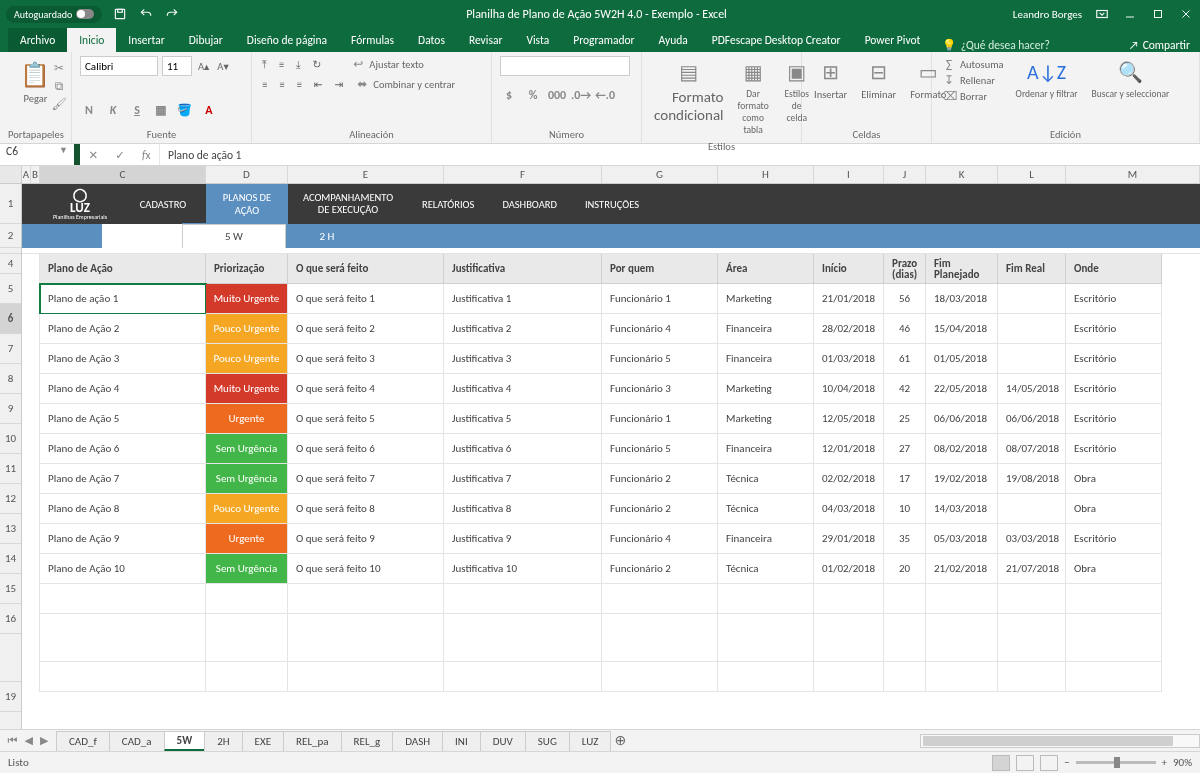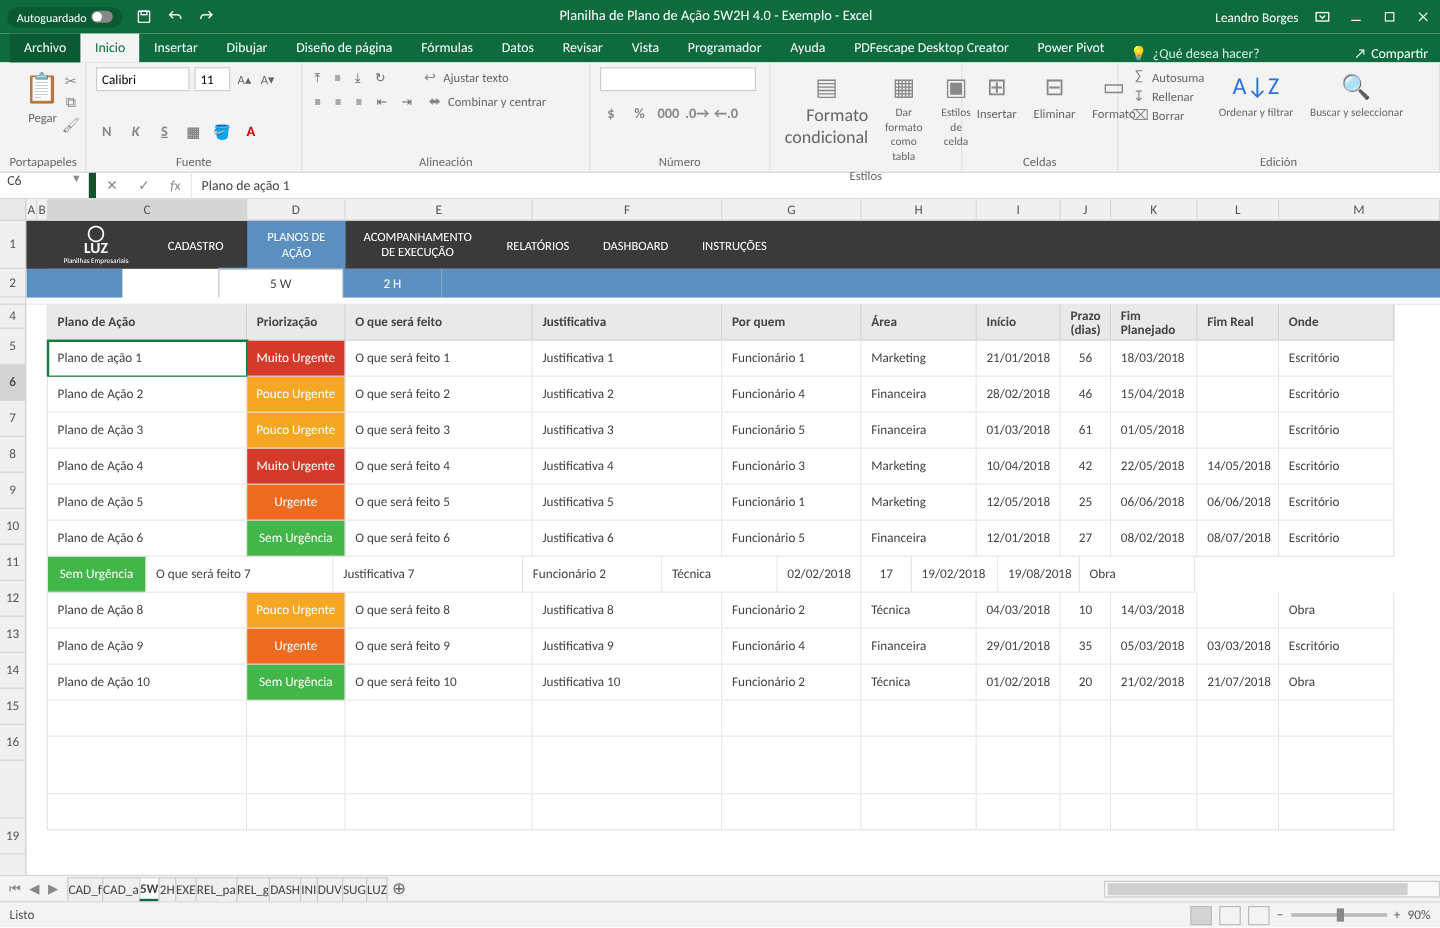--- a/index.html
+++ b/index.html
@@ -98,21 +98,21 @@
 .w-area { width:96px; }
 .w-ini { width:70px; }
 .w-prazo { width:42px; }
 .w-fp { width:72px; }
 .w-fr { width:68px; }
 .w-where { width:96px; }
 
 
 .sheettabs { height:22px; background:#f3f3f3; border-top:1px solid #d6d6d6; display:flex; align-items:center; font-size:11px; }
 .sheettabs .navs { width:56px; display:flex; justify-content:space-around; color:#888; padding:0 4px; }
-.sheettabs .stab { height:20px; padding:0 0; border:1px solid #ccc; border-bottom:none; background:#efefef; display:flex; align-items:center; cursor:pointer; margin-right:-1px; }
+.sheettabs .stab { height:20px; padding:0 12px; border:1px solid #ccc; border-bottom:none; background:#efefef; display:flex; align-items:center; cursor:pointer; margin-right:-1px; }
 .sheettabs .stab.active { background:#fff; border-bottom:2px solid #0e6b3e; font-weight:bold; }
 .sheettabs .plus { width:20px; text-align:center; color:#666; cursor:pointer; font-size:14px; }
 .sheettabs .hsroll { flex:1; }
 
 
 .statusbar { height:22px; background:#f3f3f3; border-top:1px solid #d6d6d6; display:flex; align-items:center; justify-content:space-between; padding:0 8px; font-size:11px; color:#555; }
 .statusbar .views { display:flex; align-items:center; gap:6px; }
 .statusbar .views .v { width:18px; height:16px; border:1px solid #bbb; cursor:pointer; }
 .statusbar .zoom { display:flex; align-items:center; gap:6px; }
 .statusbar .zslider { width:80px; height:3px; background:#bbb; position:relative; }
@@ -534,20 +534,21 @@
           <div class="dcell w-who">Funcionário 5</div>
           <div class="dcell w-area">Financeira</div>
           <div class="dcell w-ini">12/01/2018</div>
           <div class="dcell w-prazo center">27</div>
           <div class="dcell w-fp">08/02/2018</div>
           <div class="dcell w-fr">08/07/2018</div>
           <div class="dcell w-where">Escritório</div>
         </div>
         <div class="drow">
           <div class="w-ab"></div>
+          <div class="dcell w-plan">Plano de Ação 7</div>
           <div class="dcell prio w-prio c-green">Sem Urgência</div>
           <div class="dcell w-what">O que será feito 7</div>
           <div class="dcell w-why">Justificativa 7</div>
           <div class="dcell w-who">Funcionário 2</div>
           <div class="dcell w-area">Técnica</div>
           <div class="dcell w-ini">02/02/2018</div>
           <div class="dcell w-prazo center">17</div>
           <div class="dcell w-fp">19/02/2018</div>
           <div class="dcell w-fr">19/08/2018</div>
           <div class="dcell w-where">Obra</div>

